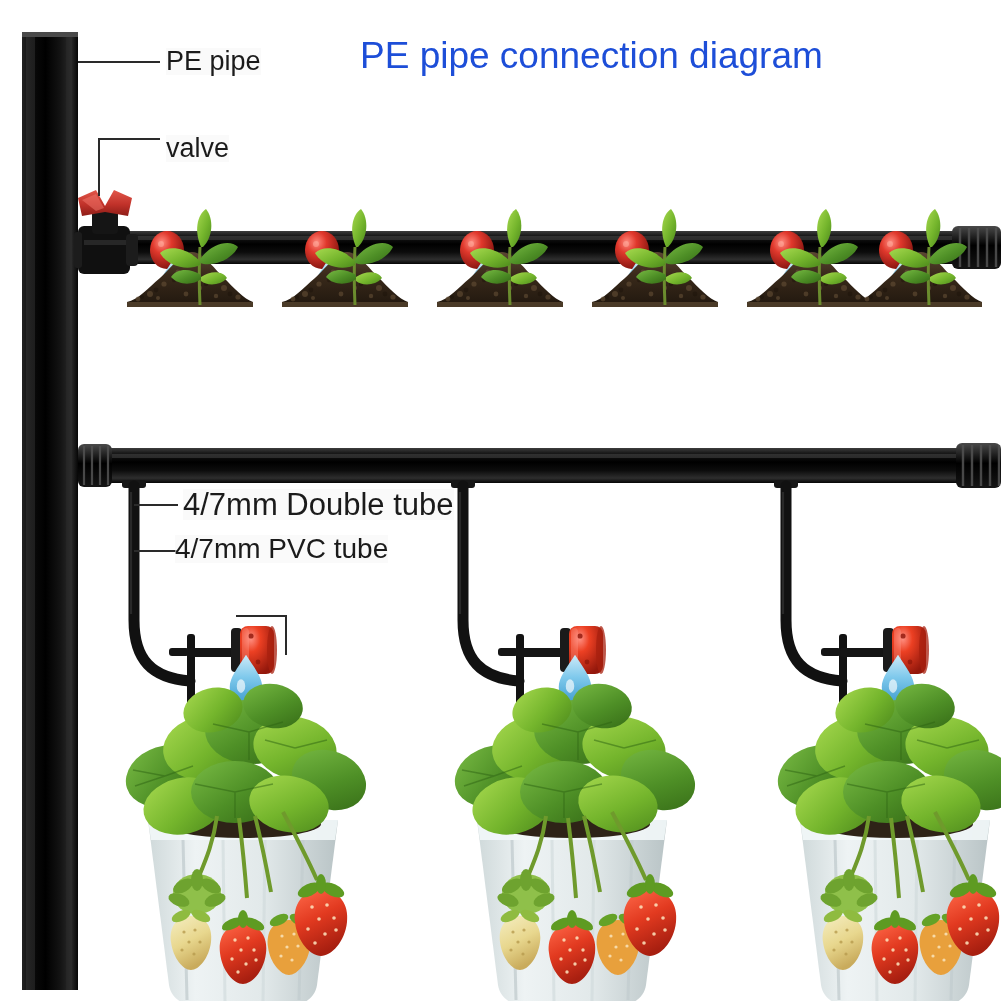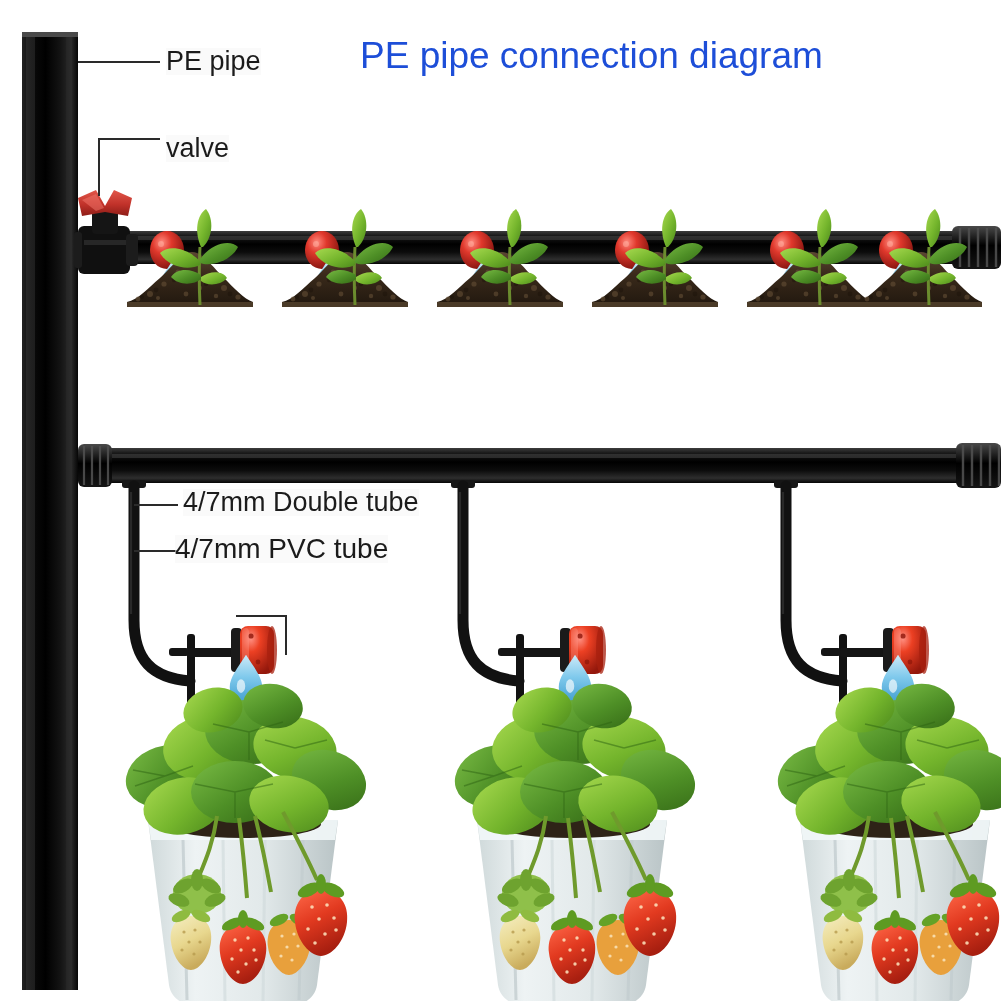--- a/index.html
+++ b/index.html
@@ -440,18 +440,18 @@
       <polyline points="236,616 286,616 286,655"></polyline>
     </g>
   </svg>
 
   <div class="title" style="left:360px;top:35px;">PE pipe connection diagram</div>
 
   <div class="label" style="left:166px;top:48px;font-size:27px;">PE pipe</div>
 
   <div class="label" style="left:166px;top:125px;font-size:27px;margin-top:10px;">valve</div>
 
-  <div class="label" style="left:183px;top:489px;font-size:27px;">4/7mm Double tube</div>
+  <div class="label" style="left:183px;top:489px;font-size:31px;">4/7mm Double tube</div>
 
   <div class="label" style="left:175px;top:535px;font-size:28px;">4/7mm PVC tube</div>
 
 
 </div>
 
 </body></html>

